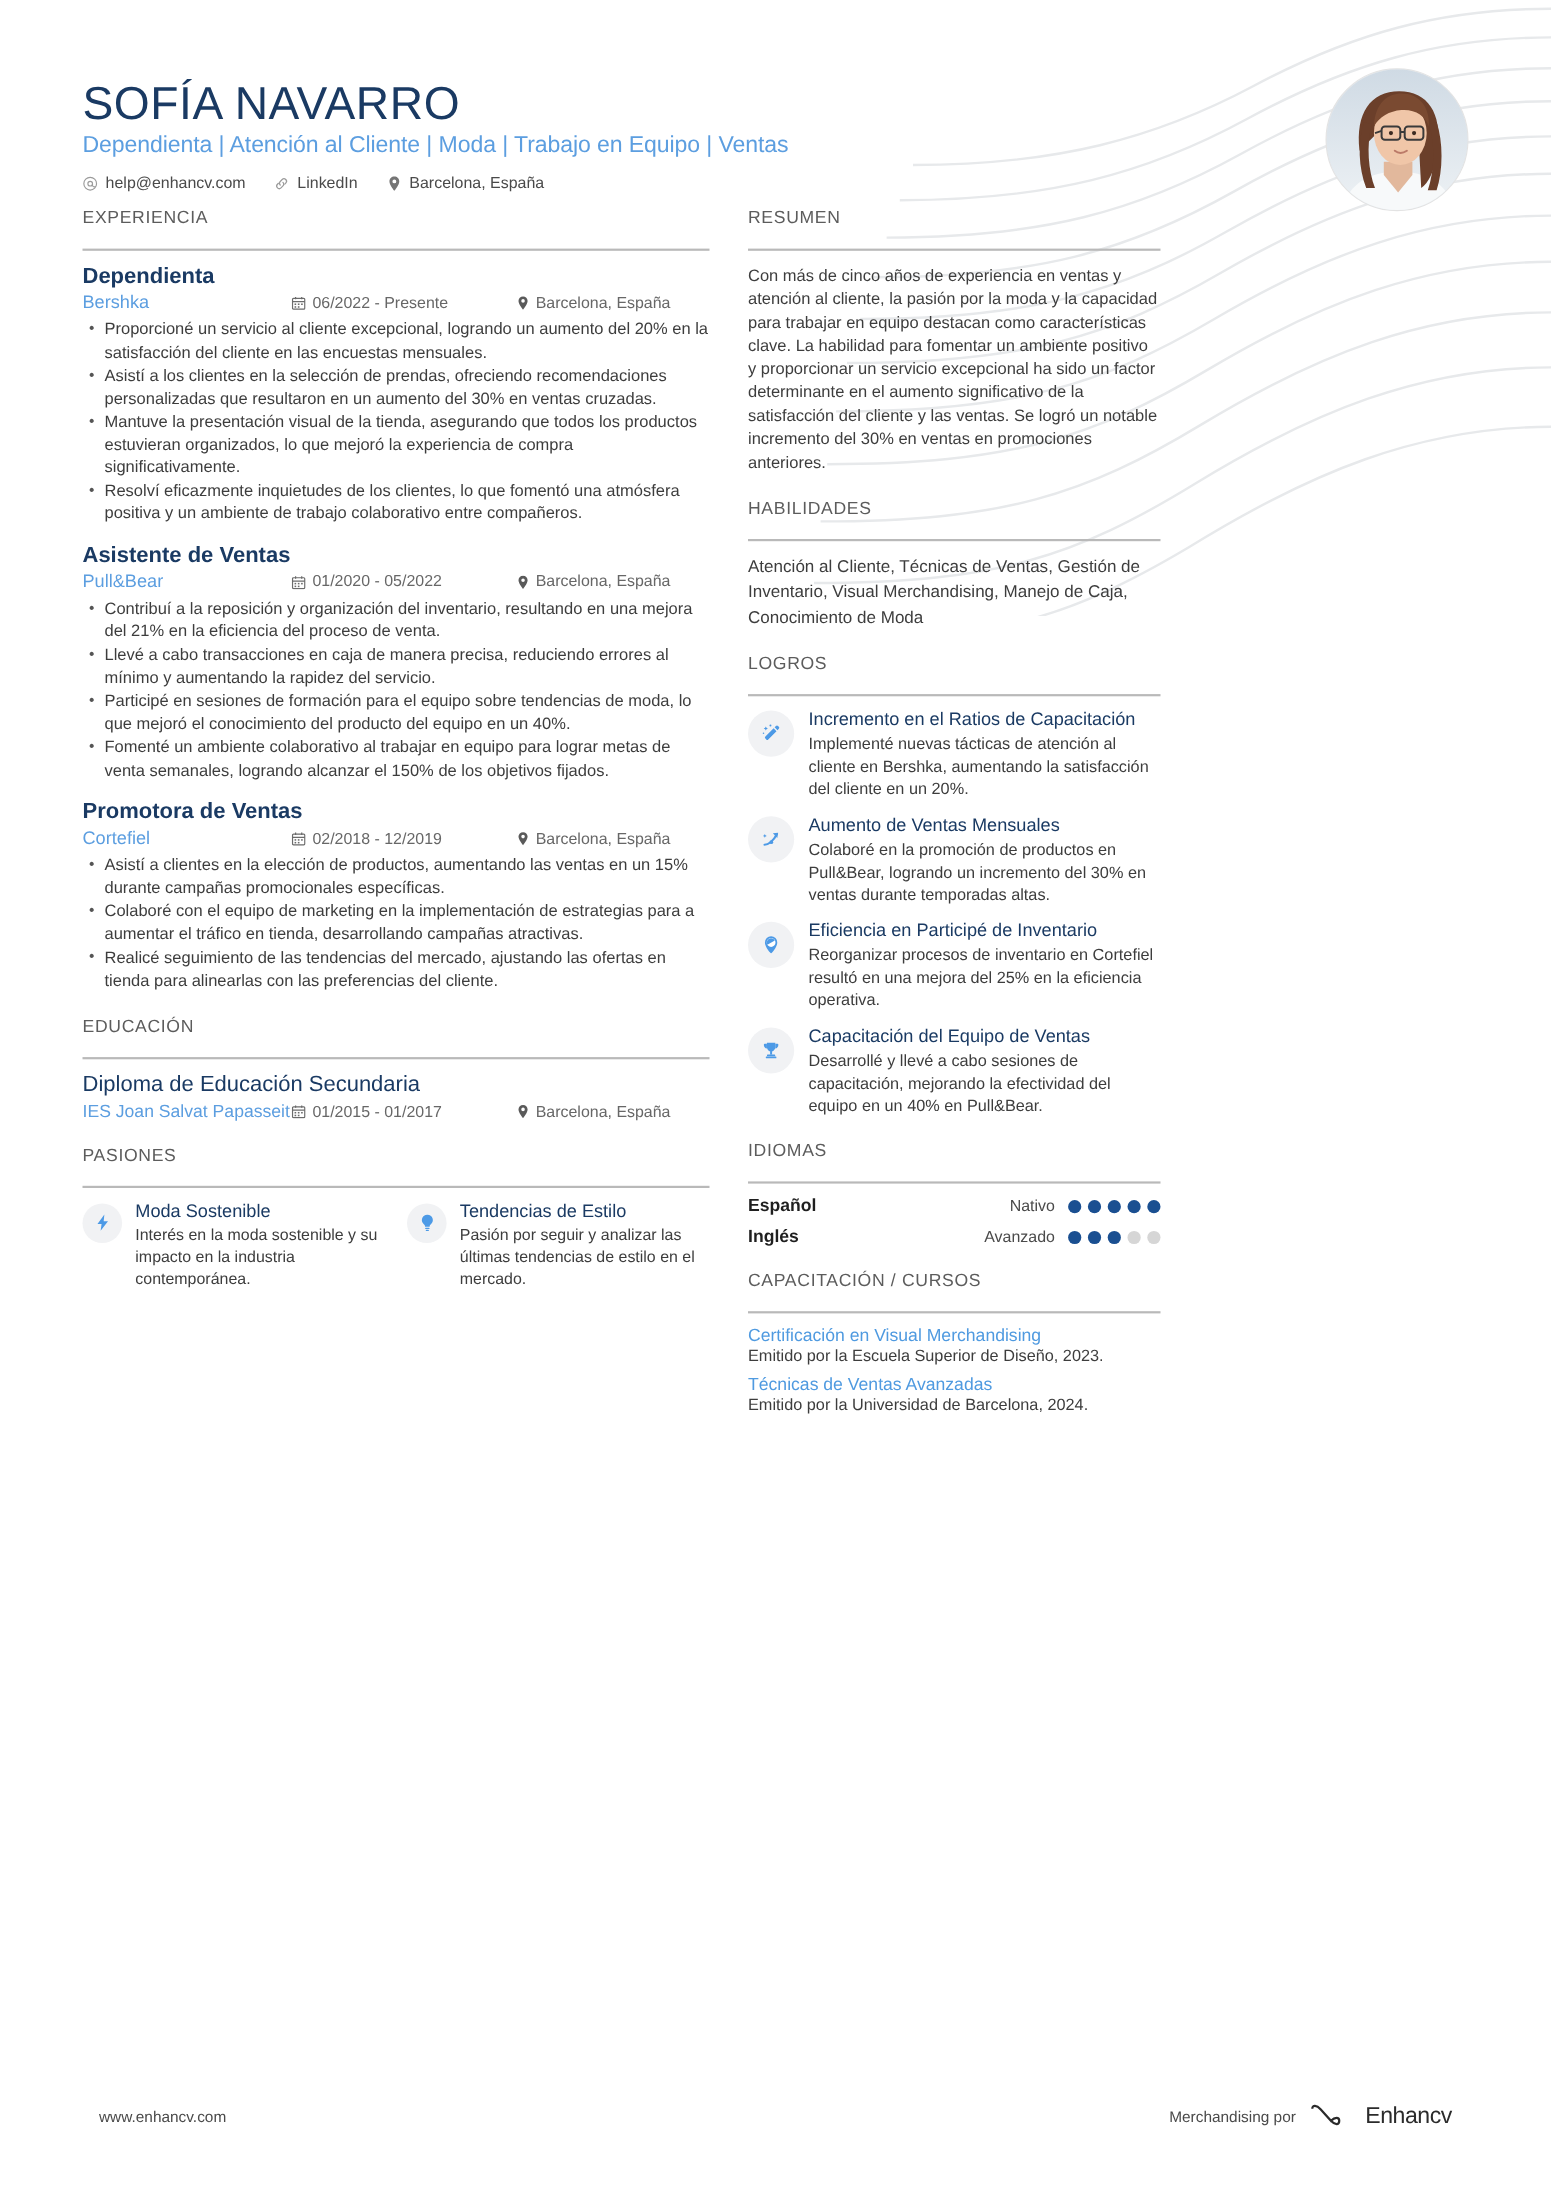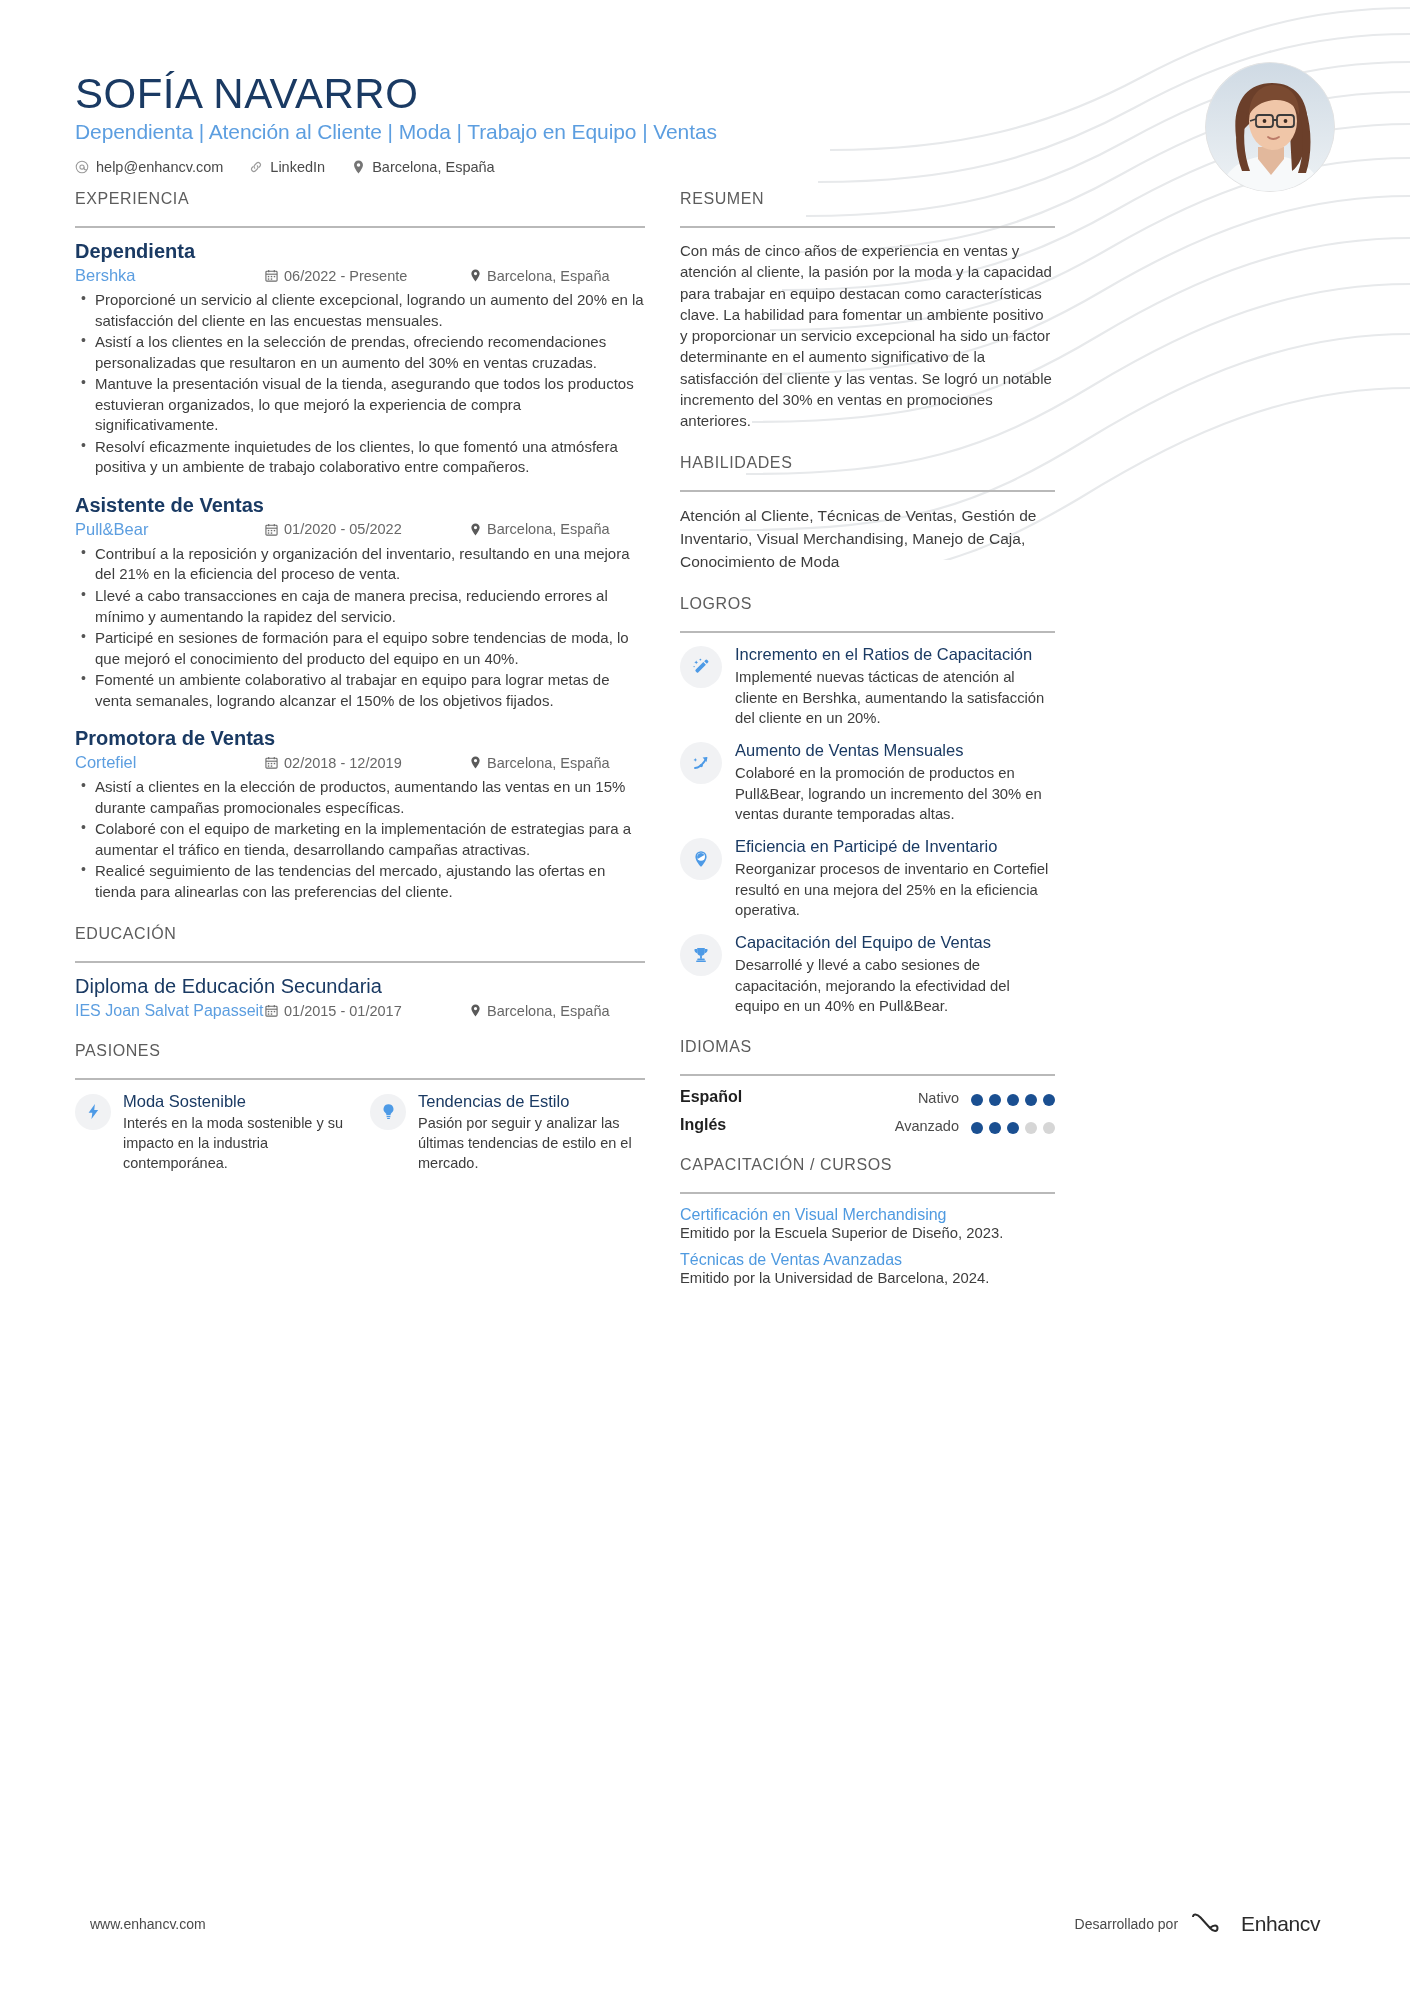--- a/index.html
+++ b/index.html
@@ -97,21 +97,21 @@
   .ach { display: flex; gap: 13px; margin-bottom: 13px; }
   .a-ico {
     flex: 0 0 auto; width: 42px; height: 42px; border-radius: 50%;
     background: #f1f2f4; display: flex; align-items: center; justify-content: center;
     color: #4d9ae6; margin-top: 1px;
   }
   .a-body { flex: 1 1 auto; }
   .a-title { font-size: 16.5px; color: #1a3a63; margin-bottom: 2px; line-height: 1.2; }
   .a-desc { font-size: 14.8px; line-height: 1.38; color: #3d3d3d; }
 
-  .lang-row { display: flex; align-items: flex-end; margin-bottom: 10px; }
+  .lang-row { display: flex; align-items: center; margin-bottom: 10px; }
   .lang-name { font-size: 16px; color: #1f1f1f; font-weight: 700; flex: 1 1 auto; }
   .lang-level { font-size: 14.5px; color: #4a4a4a; margin-right: 12px; }
   .dots { display: flex; gap: 6px; align-items: center; }
   .dot { width: 12px; height: 12px; border-radius: 50%; background: #1a4f91; }
   .dot.off { background: #d6d6d6; }
 
   .course { margin-bottom: 10px; }
   .c-name { font-size: 16px; color: #4f9ae0; margin-bottom: 1px; }
   .c-issuer { font-size: 14.8px; color: #3d3d3d; }
 
@@ -555,21 +555,21 @@
           </div>
         </div>
 
       </div>
     </div>
   </div>
 
   <div class="footer">
     <div class="f-url">www.enhancv.com</div>
     <div class="f-right">
-      <div class="f-by">Desarrollado por</div>
+      <div class="f-by">Merchandising por</div>
       <div class="f-logo">
         <svg width="42" height="26" viewBox="0 0 42 26">
           <path d="M3 6 C3 2.5 7 2.5 10.5 6.5 L20 17 C23.5 21 27.5 21 27.5 17 C27.5 13.5 23.5 13.5 20 17 L10.5 6.5 C7 2.5 3 2.5 3 6 Z" fill="none" stroke="#2b2b2b" stroke-width="2"></path>
         </svg>
         <span class="f-logo-text">Enhancv</span>
       </div>
     </div>
   </div>
 
 </div>

